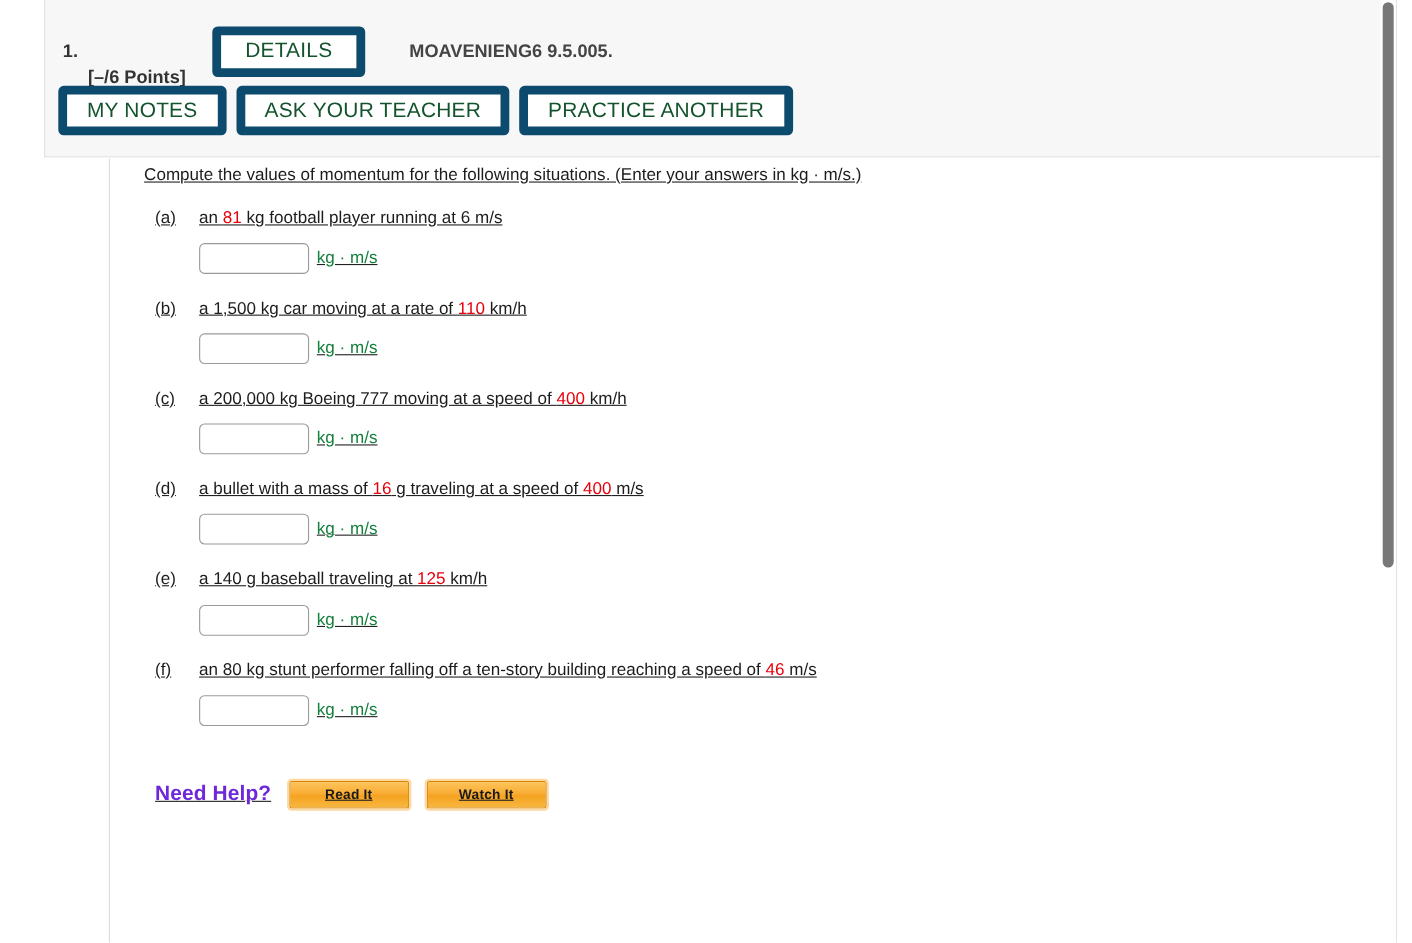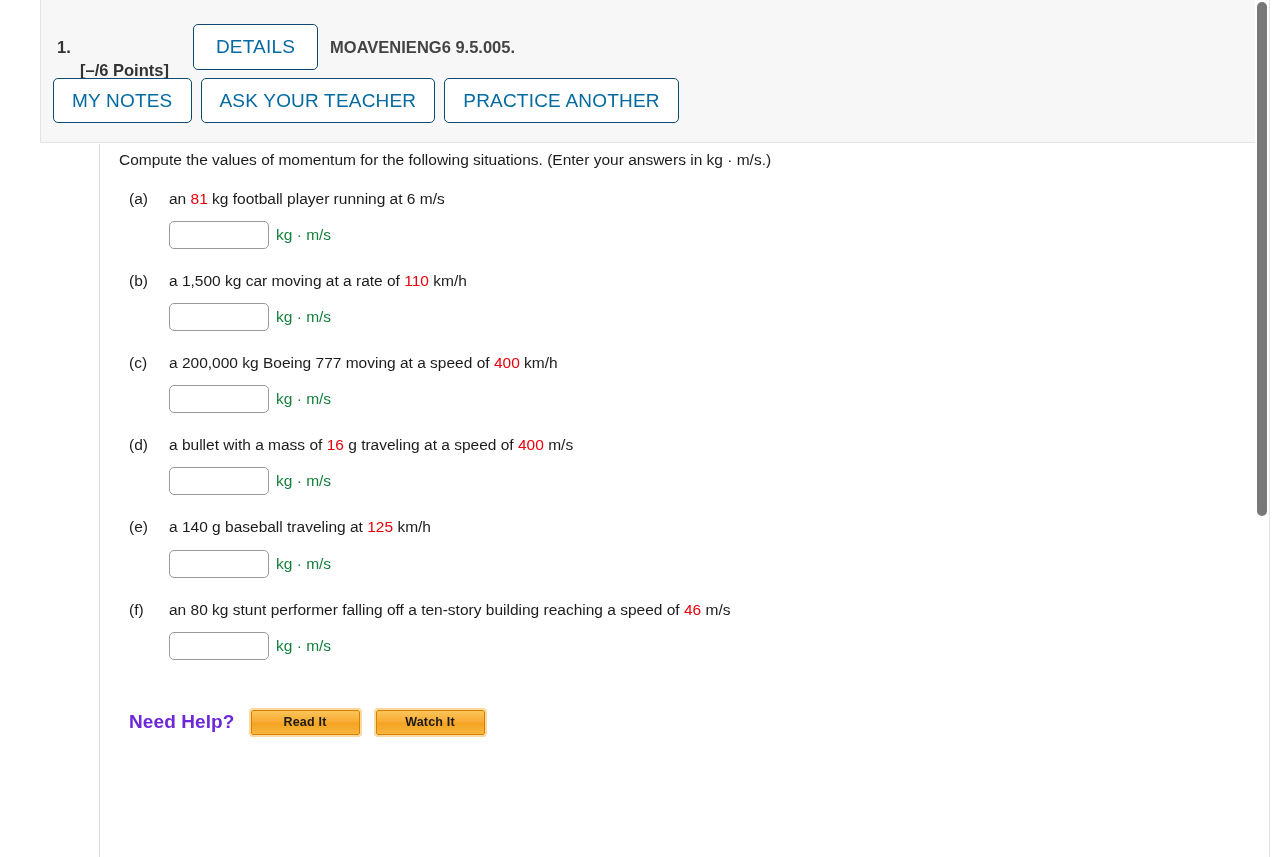--- a/index.html
+++ b/index.html
@@ -62,40 +62,40 @@
     color: #333333;
     white-space: nowrap;
     margin-right: 24px;
     margin-top: 47px;
   }
   .q-code {
     font-size: 16.5px;
     font-weight: bold;
     color: #444444;
     white-space: nowrap;
-    margin-left: 12px;
+    margin-left: 40px;
   }
 
   .hdr-row2 {
     position: absolute;
     left: 12px;
     top: 78px;
     display: flex;
     align-items: flex-end;
     gap: 9px;
   }
 
   .btn-outline {
     display: inline-flex;
     align-items: center;
     justify-content: center;
     background: #ffffff;
-    border: 1px solid #0c4a6e;
+    border: 8px solid #0c4a6e;
     border-radius: 5px;
-    color: #0369a1;
+    color: #14532d;
     font-size: 19px;
     font-weight: 400;
     letter-spacing: 0.2px;
     height: 45px;
     padding: 0 18px;
     box-sizing: border-box;
     cursor: pointer;
     white-space: nowrap;
     font-family: "Liberation Sans", sans-serif;
   }
@@ -111,23 +111,24 @@
     left: 99px;
     top: 144px;
     width: 1px;
     height: 713px;
     background: #dcdcdc;
   }
 
   
   .content {
     position: absolute;
-    left: 119px;
+    left: 131px;
     top: 150px;
     width: 1100px;
+    text-decoration: underline;
   }
 
   .prompt {
     font-size: 15.5px;
     color: #1c1c1c;
     line-height: 1.35;
     margin: 0 0 18px 0;
   }
 
   .part {

